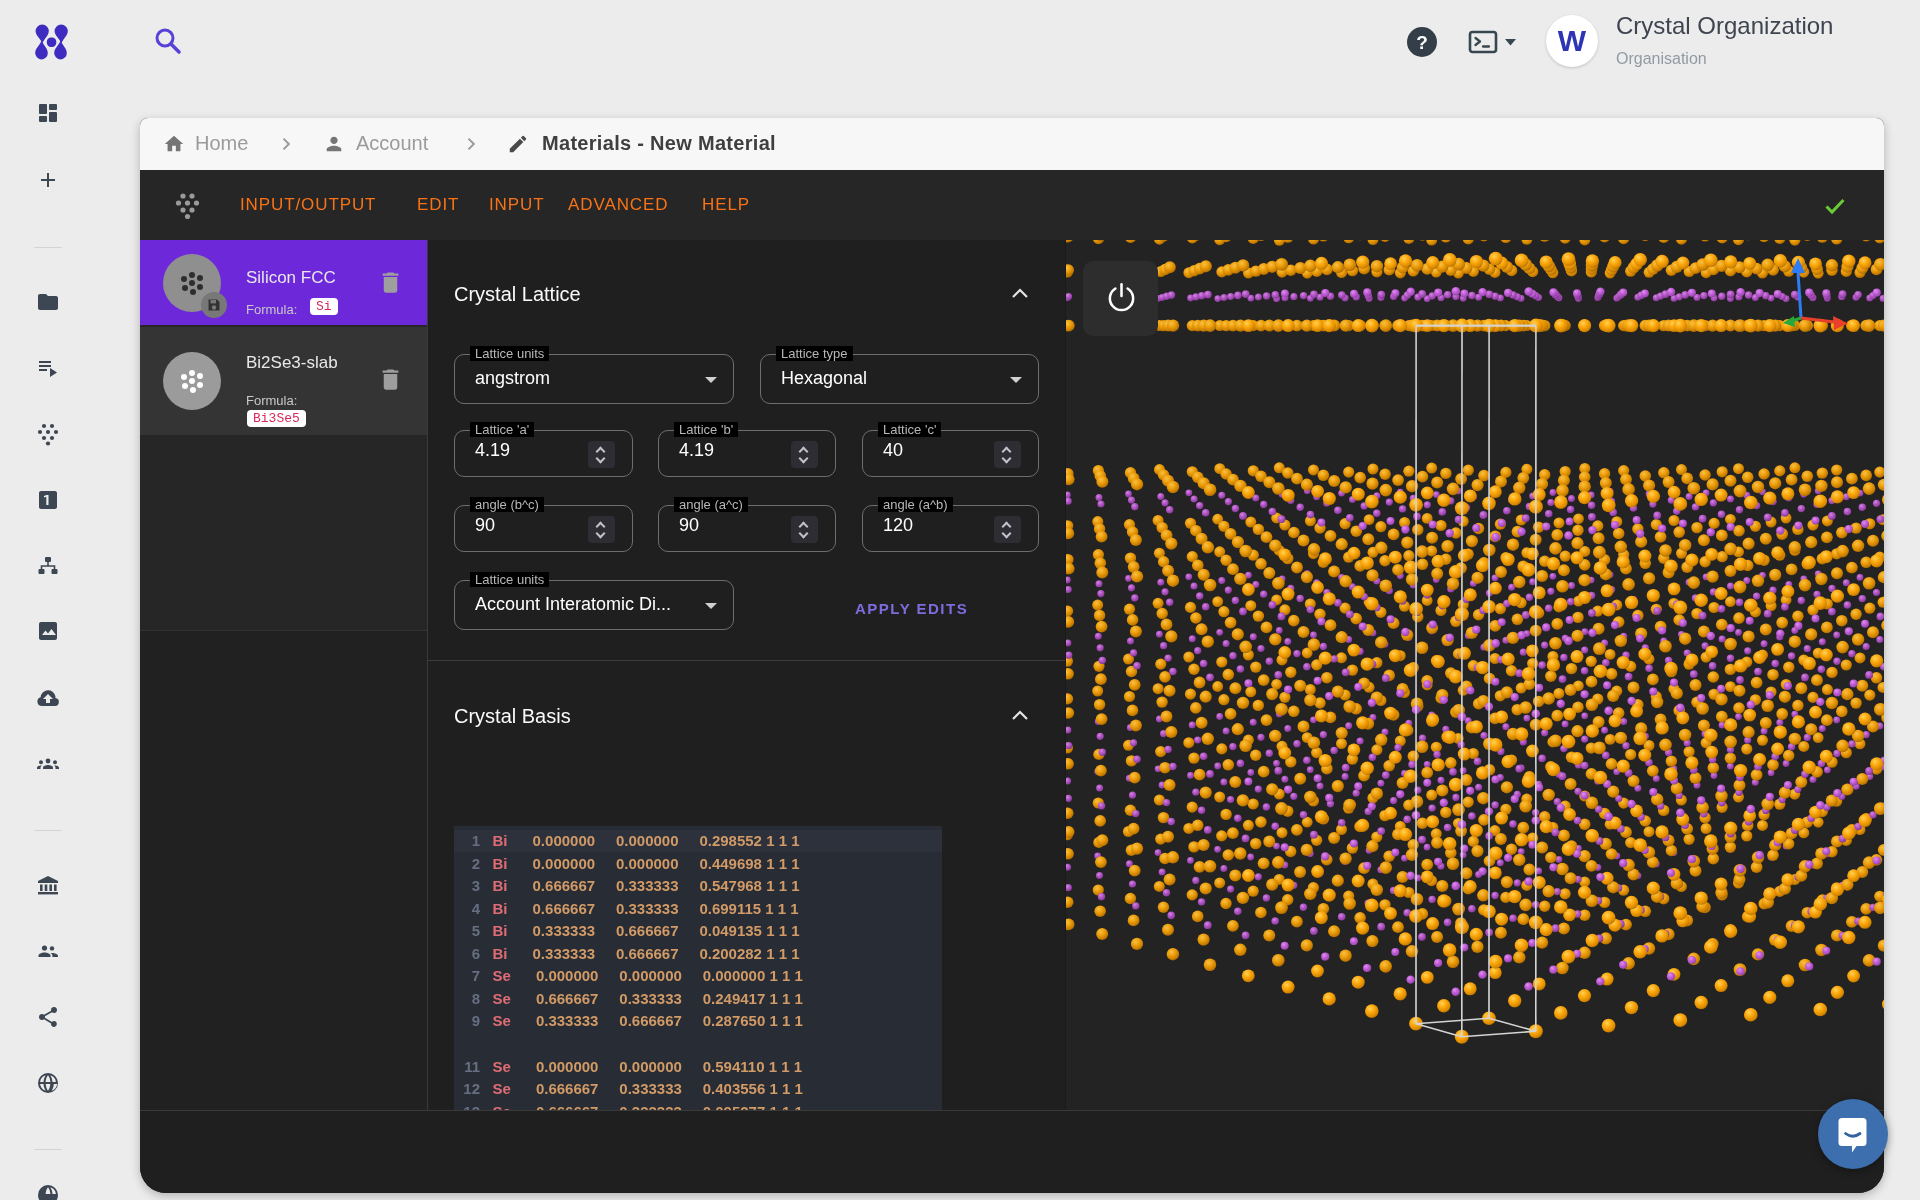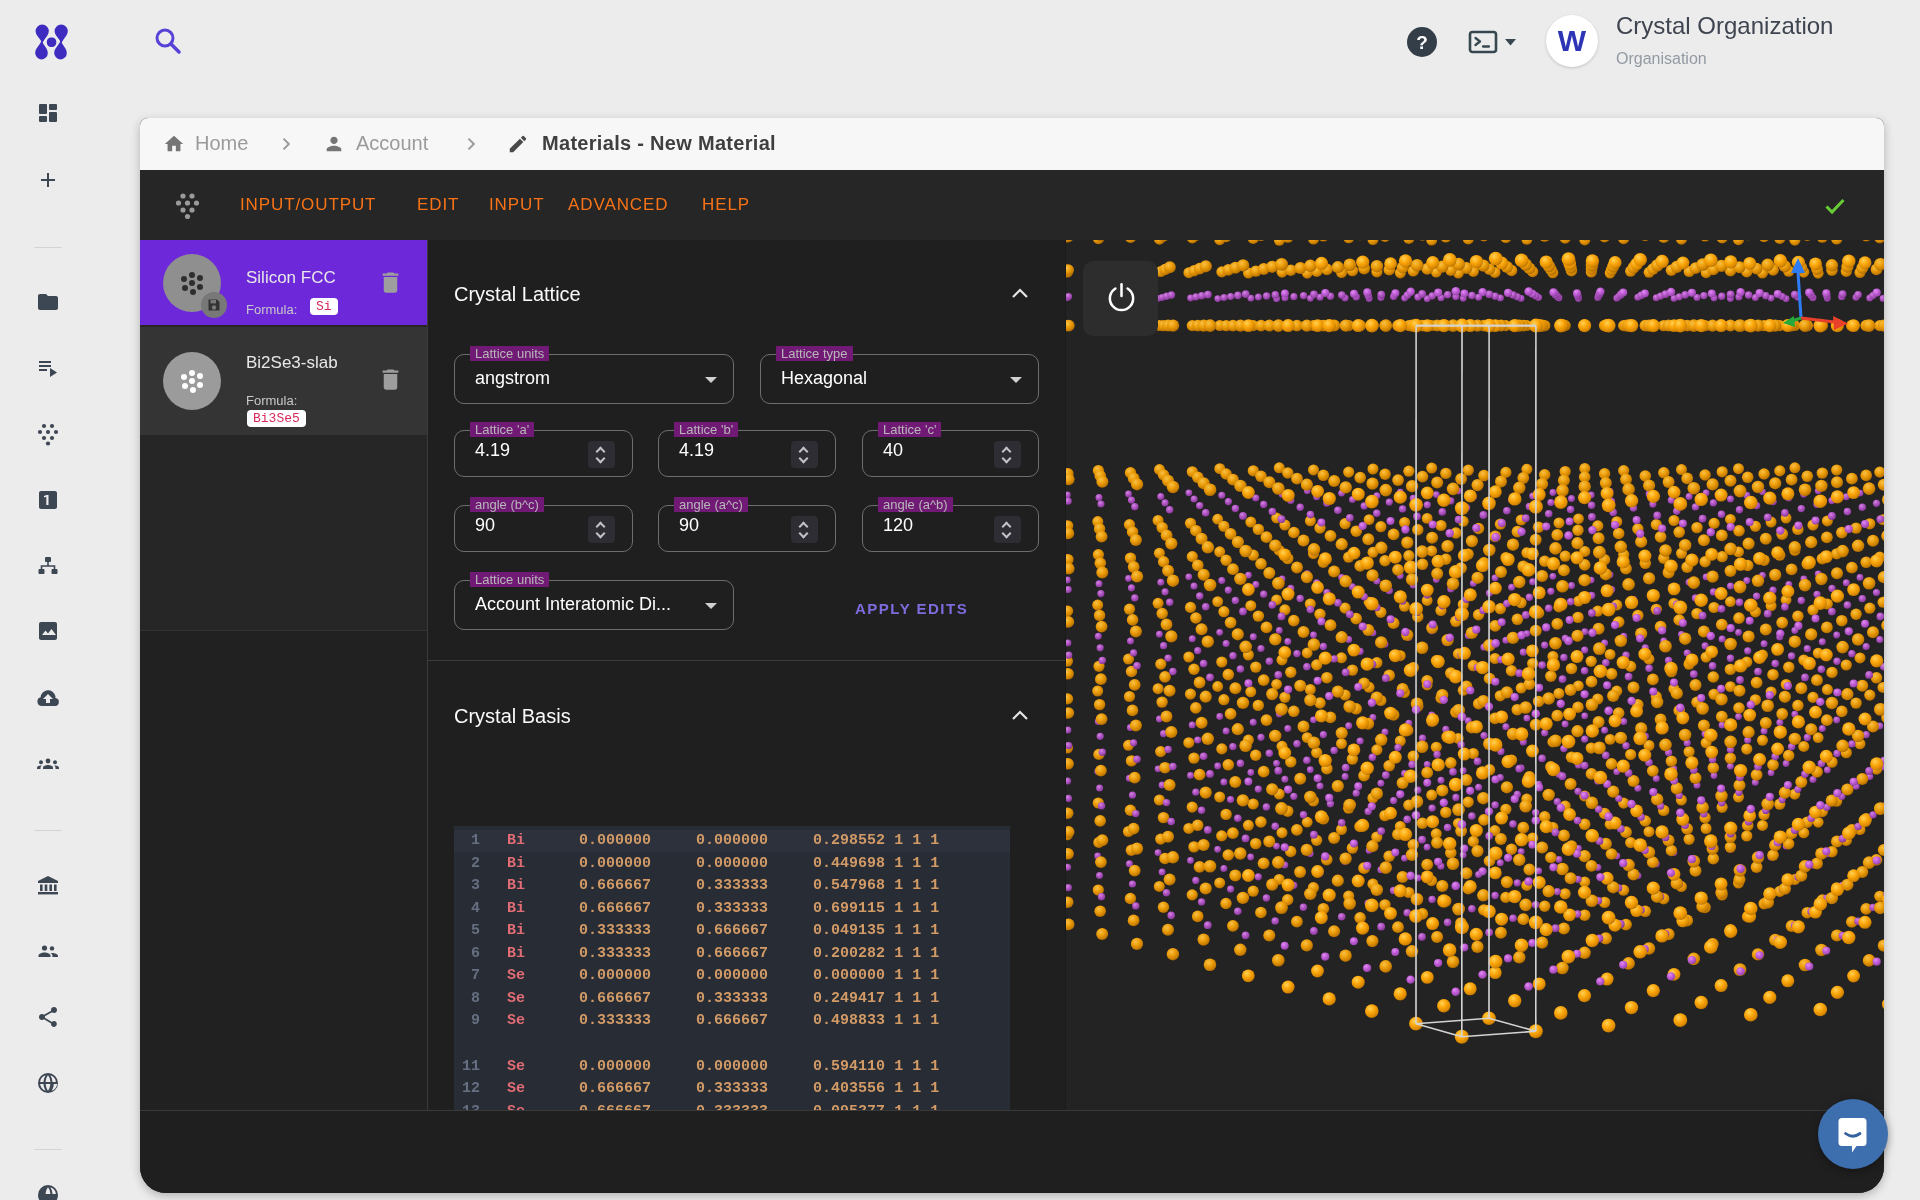--- a/index.html
+++ b/index.html
@@ -27,33 +27,33 @@
 #listpanel{left:0;top:122px;width:287px;height:870px;background:#212121}
 .mitem1{left:0;top:0;width:287px;height:85px;background:#6d28d9}
 .mitem2{left:0;top:87px;width:288px;height:108px;background:#343434}
 .mtitle{position:absolute;color:#e8e8e8;font-size:17px}
 .mform{position:absolute;color:#c9c9c9;font-size:13px}
 .chip{position:absolute;background:#fff;border-radius:4px;color:#d8295a;font-family:"Liberation Mono",monospace;font-size:13px;padding:1px 6px}
 
 #formpanel{left:287px;top:122px;width:638px;height:870px;background:#1f1f1f;border-left:1px solid #3a3a3a}
 .sectitle{position:absolute;color:#fafafa;font-size:20px}
 .fld{position:absolute;border:1px solid #6e6e6e;border-radius:10px}
-.flbl{position:absolute;top:-9px;left:15px;background:#701a75;padding:0 5px;font-size:13px;color:#b8b8b8;white-space:nowrap}
+.flbl{position:absolute;top:-9px;left:15px;background:#000000;padding:0 5px;font-size:13px;color:#b8b8b8;white-space:nowrap}
 .fval{position:absolute;left:20px;top:8px;font-size:18px;color:#fff;white-space:nowrap}
 .caret{position:absolute;width:0;height:0;border-left:6px solid transparent;border-right:6px solid transparent;border-top:6px solid #d0d0d0}
 .spin{position:absolute;width:27px;height:27px;background:#2d2d33;border-radius:4px}
 .chev{position:absolute;width:7px;height:7px;border-left:2px solid #c2c2c9;border-top:2px solid #c2c2c9}
 .secdiv{position:absolute;left:0;width:638px;height:1px;background:#3c3c3c}
 #applybtn{position:absolute;color:#7e6bdd;font-size:15px;font-weight:700;letter-spacing:1.5px}
 
 #tabs{position:absolute;border:1px solid #4b4b4b;border-radius:6px;overflow:hidden}
 #tabL{position:absolute;left:0;top:0;width:292px;height:46px;background:#585858;color:#fff;font-size:15px;font-weight:500;letter-spacing:.5px;text-align:center;line-height:46px;border-radius:6px}
 #tabR{position:absolute;left:292px;top:0;width:292px;height:46px;color:#fff;font-size:15px;font-weight:500;letter-spacing:.5px;text-align:center;line-height:46px}
 
-#editor{position:absolute;left:26px;top:586px;width:556px;height:284px;background:#282c34;font-family:Liberation Mono, monospace;font-size:15px;font-weight:bold;overflow:hidden}
+#editor{position:absolute;left:26px;top:586px;width:488px;height:284px;background:#282c34;font-family:Liberation Sans, sans-serif;font-size:15px;font-weight:bold;overflow:hidden}
 .erow{position:absolute;left:0;width:585px;height:22px;white-space:pre;line-height:22px}
 .ln{display:inline-block;width:26px;text-align:right;color:#666f82}
 .el{color:#e06c75}
 .nm{color:#d19a66}
 
 #viewport{left:925px;top:122px;width:819px;height:870px;background:#232323;border-left:1px solid #1a1a1a;overflow:hidden}
 #powerbtn{left:17px;top:21px;width:75px;height:75px;background:#2d2d2d;border-radius:10px}
 
 #cardfoot{left:0;top:992px;width:1744px;height:83px;background:#1f1f1f;border-top:1px solid #3a3a3a;border-radius:0 0 26px 26px}
 #chatbub{left:1818px;top:1099px;width:70px;height:70px;border-radius:50%;background:#3d6fae;box-shadow:0 2px 8px rgba(0,0,0,.35)}
@@ -359,21 +359,21 @@
         </svg>
         <div id="editor">
           <div class="erow" style="top:4.0px;background:#2c313c;"><span class="ln">1</span>   <span class="el">Bi</span>      <span class="nm">0.000000</span>     <span class="nm">0.000000</span>     <span class="nm">0.298552</span> <span class="nm">1 1 1</span></div>
           <div class="erow" style="top:26.6px;"><span class="ln">2</span>   <span class="el">Bi</span>      <span class="nm">0.000000</span>     <span class="nm">0.000000</span>     <span class="nm">0.449698</span> <span class="nm">1 1 1</span></div>
           <div class="erow" style="top:49.1px;"><span class="ln">3</span>   <span class="el">Bi</span>      <span class="nm">0.666667</span>     <span class="nm">0.333333</span>     <span class="nm">0.547968</span> <span class="nm">1 1 1</span></div>
           <div class="erow" style="top:71.7px;"><span class="ln">4</span>   <span class="el">Bi</span>      <span class="nm">0.666667</span>     <span class="nm">0.333333</span>     <span class="nm">0.699115</span> <span class="nm">1 1 1</span></div>
           <div class="erow" style="top:94.2px;"><span class="ln">5</span>   <span class="el">Bi</span>      <span class="nm">0.333333</span>     <span class="nm">0.666667</span>     <span class="nm">0.049135</span> <span class="nm">1 1 1</span></div>
           <div class="erow" style="top:116.8px;"><span class="ln">6</span>   <span class="el">Bi</span>      <span class="nm">0.333333</span>     <span class="nm">0.666667</span>     <span class="nm">0.200282</span> <span class="nm">1 1 1</span></div>
           <div class="erow" style="top:139.3px;"><span class="ln">7</span>   <span class="el">Se</span>      <span class="nm">0.000000</span>     <span class="nm">0.000000</span>     <span class="nm">0.000000</span> <span class="nm">1 1 1</span></div>
           <div class="erow" style="top:161.8px;"><span class="ln">8</span>   <span class="el">Se</span>      <span class="nm">0.666667</span>     <span class="nm">0.333333</span>     <span class="nm">0.249417</span> <span class="nm">1 1 1</span></div>
-          <div class="erow" style="top:184.4px;"><span class="ln">9</span>   <span class="el">Se</span>      <span class="nm">0.333333</span>     <span class="nm">0.666667</span>     <span class="nm">0.498833</span> <span class="nm">1 1 1</span></div>
+          <div class="erow" style="top:184.4px;"><span class="ln">9</span>   <span class="el">Se</span>      <span class="nm">0.333333</span>     <span class="nm">0.666667</span>     <span class="nm">0.287650</span> <span class="nm">1 1 1</span></div>
           <div class="erow" style="top:229.5px;"><span class="ln">11</span>   <span class="el">Se</span>      <span class="nm">0.000000</span>     <span class="nm">0.000000</span>     <span class="nm">0.594110</span> <span class="nm">1 1 1</span></div>
           <div class="erow" style="top:252.1px;"><span class="ln">12</span>   <span class="el">Se</span>      <span class="nm">0.666667</span>     <span class="nm">0.333333</span>     <span class="nm">0.403556</span> <span class="nm">1 1 1</span></div>
           <div class="erow" style="top:274.6px;"><span class="ln">13</span>   <span class="el">Se</span>      <span class="nm">0.666667</span>     <span class="nm">0.333333</span>     <span class="nm">0.095277</span> <span class="nm">1 1 1</span></div>
         </div>
     </div>
 
     <div class="abs" id="viewport">
       <svg class="abs" style="left:0;top:0" id="av" width="819" height="870" viewBox="0 0 819 870">
           <defs>
             <radialGradient id="G" cx="38%" cy="32%" r="75%">

